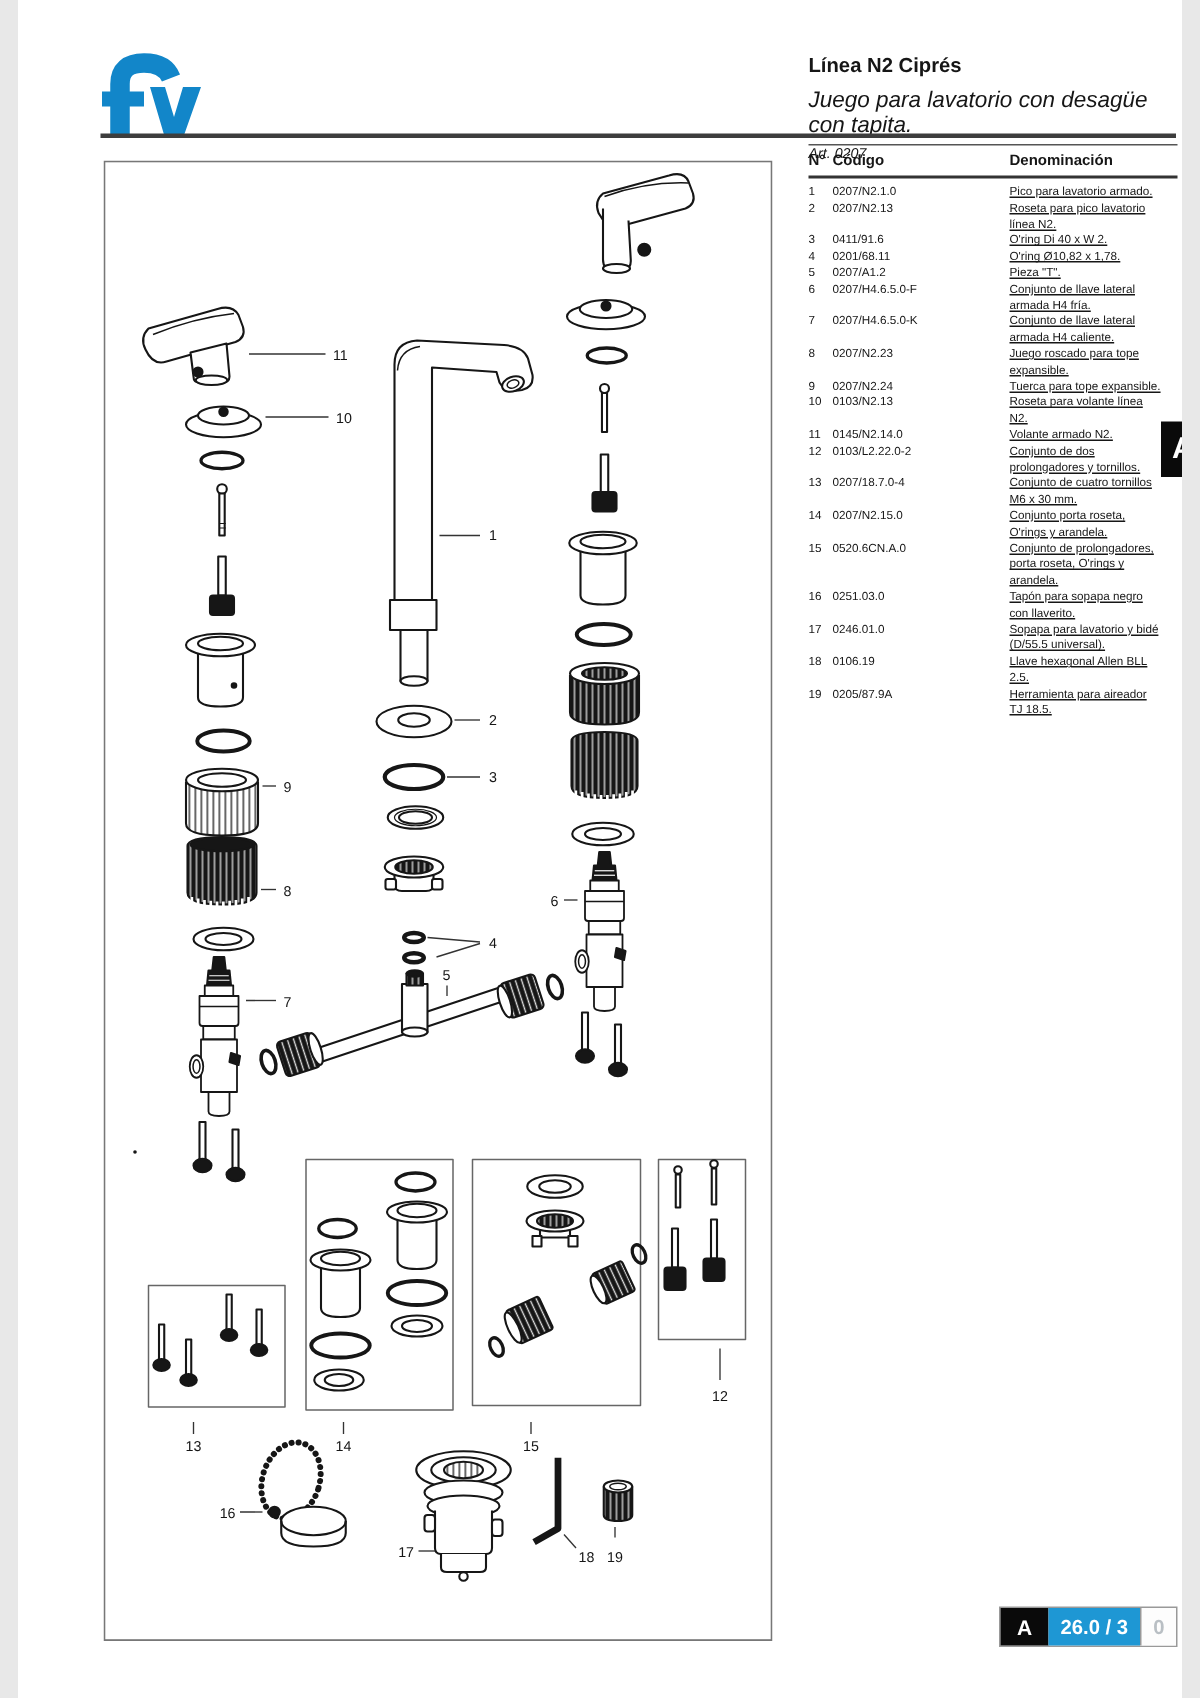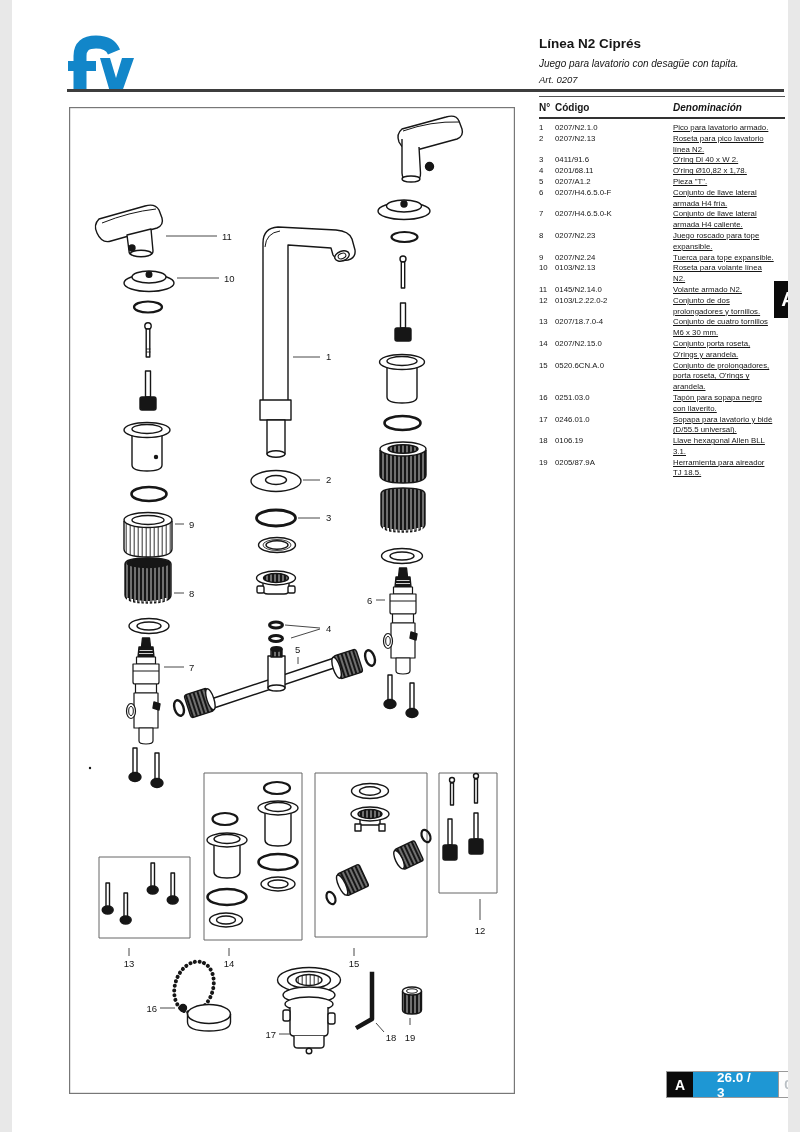--- a/index.html
+++ b/index.html
@@ -5,50 +5,50 @@
   :root { --brand-blue:#1286C9; --badge-blue:#1E97D4; }
   * { box-sizing: border-box; }
   body { margin:0; background:#e8e8e8; }
   .page { position:relative; width:776px; height:1132px; background:#fff;
           font-family:"Liberation Sans", sans-serif; color:#161616; overflow:hidden;
           margin:0 auto; }
   
   .logo { position:absolute; left:54px; top:34px; width:80px; height:62px; }
   .titleblock { position:absolute; left:527px; top:36px; width:250px; }
   .title { font-size:13.5px; font-weight:bold; margin:0 0 7px 0; }
-  .subtitle { font-size:10px; font-style:italic; margin:0 0 5px 0; }
+  .subtitle { font-size:15px; font-style:italic; margin:0 0 5px 0; }
   .artno { font-size:9.5px; font-style:italic; margin:0; }
   .rule-header { position:absolute; left:55px; top:89px; width:717px; height:2.5px; background:#3d3d3d; }
   
   .table { position:absolute; left:527px; top:96px; width:246px; }
   .t-rule1 { height:1.2px; background:#555; }
   .thead { display:flex; padding:5px 0 4px 0; font-size:10px; font-weight:bold; }
   .thead .h-num { width:16px; }
   .thead .h-code { width:118px; }
-  .thead .h-name { flex:1;font-style:italic; }
+  .thead .h-name { flex:1; }
   .t-rule2 { height:1.8px; background:#333; margin-bottom:4px; }
   .trow { display:flex; align-items:flex-start; font-size:7.8px; line-height:10.8px; }
   .c-num { width:16px; }
   .c-code { width:118px; }
   .c-desc { width:101px;text-decoration:underline; }
   
   .diagram { position:absolute; left:57px; top:107px; width:446px; height:987px; }
   .co { font:9.5px "Liberation Sans", sans-serif; fill:#161616; }
   svg .ln { stroke:#333; stroke-width:0.9; }
   
   .side-tab { position:absolute; left:762px; top:281px; width:29px; height:37px; background:#0a0a0a;
               color:#fff; font-size:20px; font-weight:bold; display:flex; align-items:center; justify-content:center; }
   
   .footnote { position:absolute; left:527px; top:1021px; width:202px; font-size:8.2px;
               font-style:italic; line-height:11.5px; }
   .badge { position:absolute; left:654px; top:1071px; height:27px; display:flex; border:1px solid #999; background:#fff; }
   .badge-a { width:32px; background:#0a0a0a; color:#fff; font-weight:bold; font-size:14px;
              display:flex; align-items:center; justify-content:center; }
   .badge-page { background:var(--badge-blue,#1E97D4); color:#fff; font-weight:bold; font-size:13.5px;
-                display:flex; align-items:center; padding:0 24px; }
+                display:flex; align-items:center; padding:0 8px; }
   .badge-extra { width:24px; background:#fdfdfd; color:#b9bfc4; font-weight:bold; font-size:13.5px;
                  display:flex; align-items:center; justify-content:center; border-left:1px solid #999; }
 </style>
 </head>
 <body>
 
 <div class="page">
 
   <svg class="logo" viewBox="0 0 80 62" aria-hidden="true">
     <g style="fill:var(--brand-blue,#1286C9)">
@@ -155,21 +155,21 @@
           <span class="c-desc">Tapón para sopapa negro con llaverito.</span>
         </div>
         <div class="trow">
           <span class="c-num">17</span>
           <span class="c-code">0246.01.0</span>
           <span class="c-desc">Sopapa para lavatorio y bidé (D/55.5 universal).</span>
         </div>
         <div class="trow">
           <span class="c-num">18</span>
           <span class="c-code">0106.19</span>
-          <span class="c-desc">Llave hexagonal Allen BLL 3.1.</span>
+          <span class="c-desc">Llave hexagonal Allen BLL 2.5.</span>
         </div>
         <div class="trow">
           <span class="c-num">19</span>
           <span class="c-code">0205/87.9A</span>
           <span class="c-desc">Herramienta para aireador TJ 18.5.</span>
         </div>
       </div>
   </div>
 
   <div class="side-tab">A</div>

